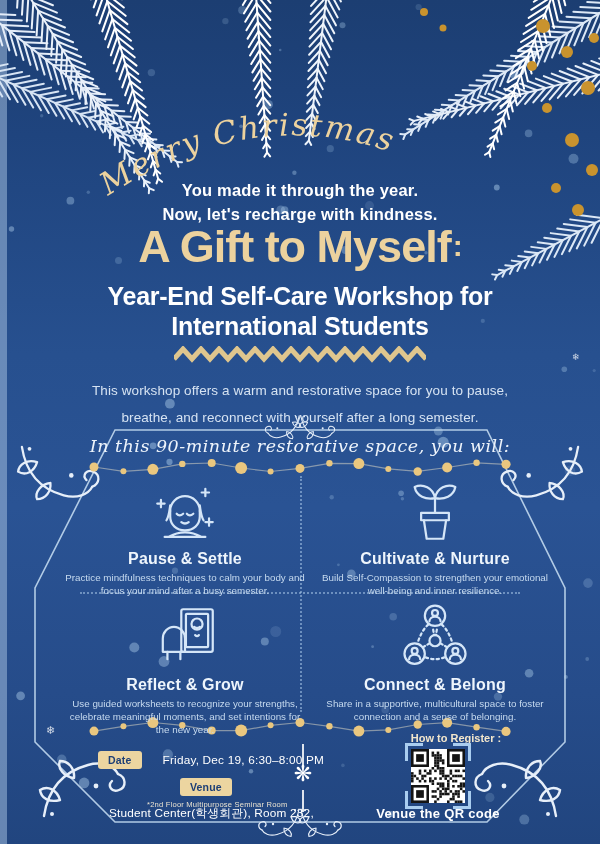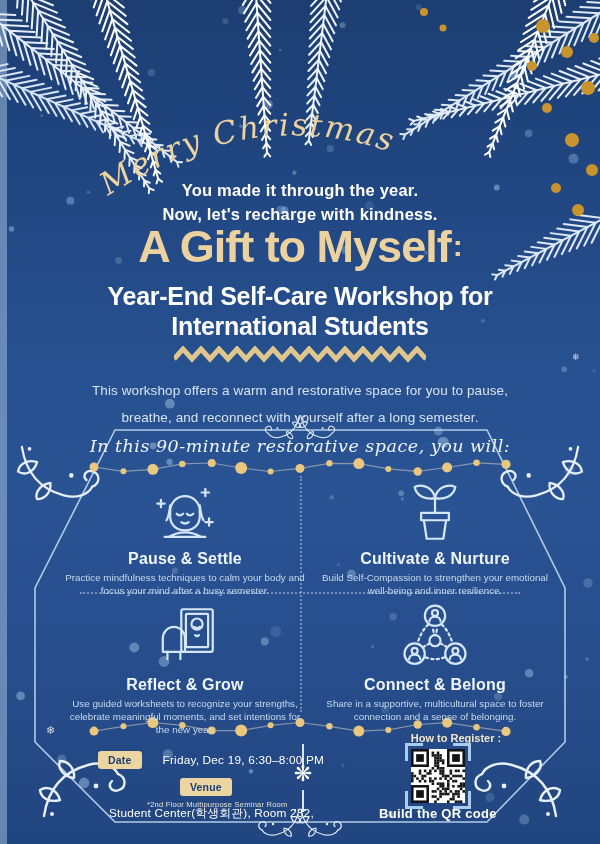--- a/index.html
+++ b/index.html
@@ -942,14 +942,14 @@
           <rect x="38.57142857142858" y="48.85714285714286" width="2.5714285714285716" height="2.5714285714285716" fill="#141414"></rect>
           <rect x="41.142857142857146" y="48.85714285714286" width="2.5714285714285716" height="2.5714285714285716" fill="#141414"></rect>
           <rect x="23.142857142857146" y="51.42857142857143" width="2.5714285714285716" height="2.5714285714285716" fill="#141414"></rect>
           <rect x="36" y="51.42857142857143" width="2.5714285714285716" height="2.5714285714285716" fill="#141414"></rect>
           <rect x="43.714285714285715" y="51.42857142857143" width="2.5714285714285716" height="2.5714285714285716" fill="#141414"></rect>
           <rect x="46.28571428571429" y="51.42857142857143" width="2.5714285714285716" height="2.5714285714285716" fill="#141414"></rect>
           <rect x="48.85714285714286" y="51.42857142857143" width="2.5714285714285716" height="2.5714285714285716" fill="#141414"></rect>
         </svg>
     </div>
   </div>
-  <div class="abs scan">Build the QR code</div>
+  <div class="abs scan">Venue the QR code</div>
 </div>
 
 </body></html>

